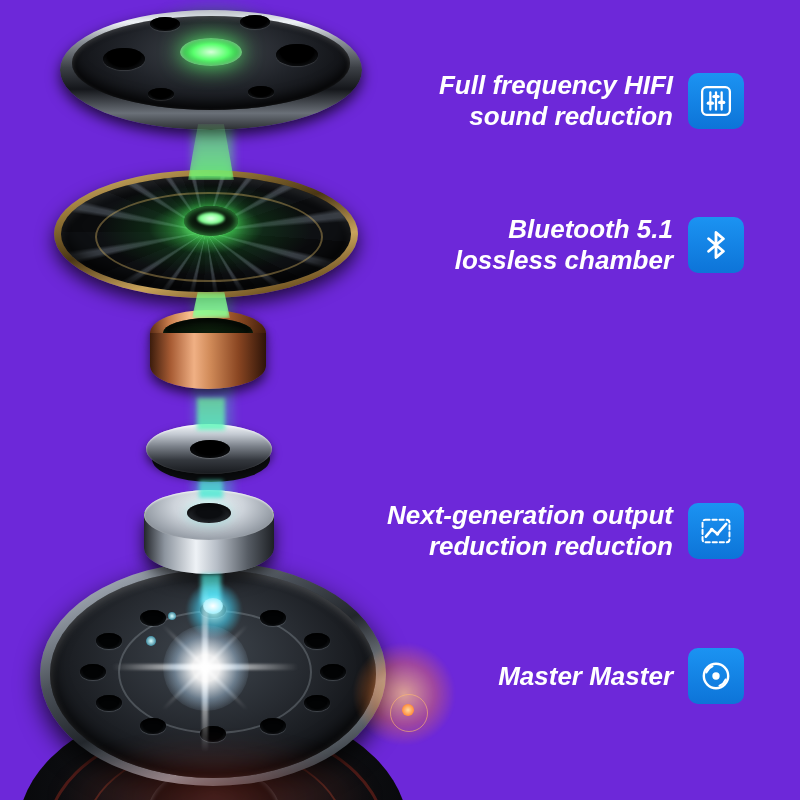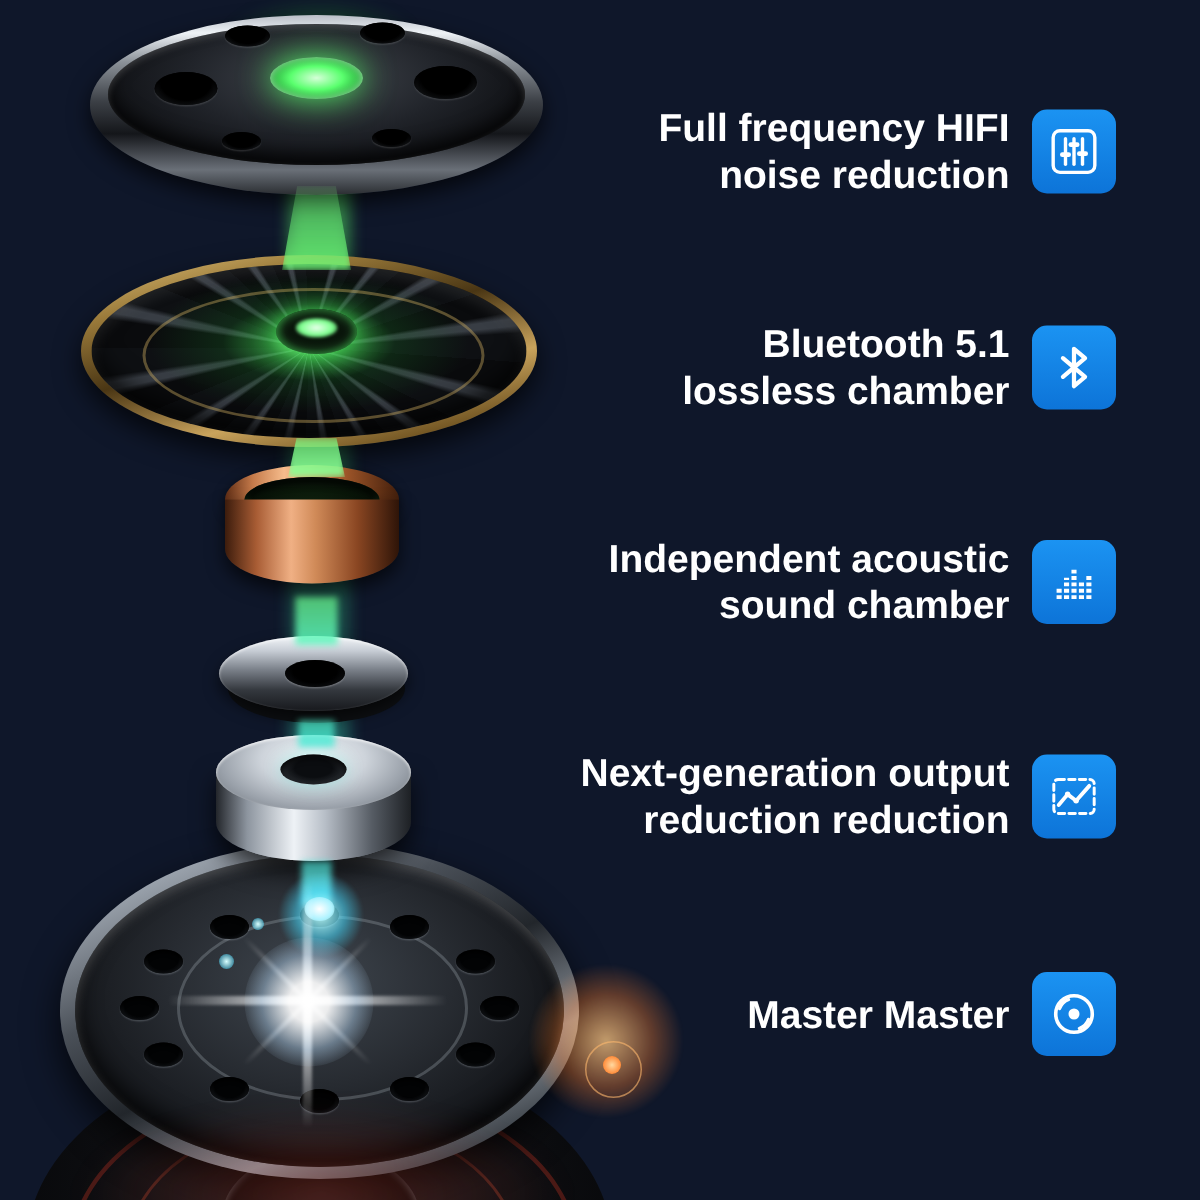--- a/index.html
+++ b/index.html
@@ -1,17 +1,17 @@
 <!DOCTYPE html>
 <html><head>
 <meta charset="utf-8">
 <style>
   html,body{margin:0;padding:0;background:#000;}
   body{width:800px;height:800px;font-family:"Liberation Sans",sans-serif;}
-  #stage{position:relative;width:800px;height:800px;background:#0f172a;overflow:hidden;}
+  #stage{position:relative;width:800px;height:800px;background:#6d28d9;overflow:hidden;font-style:italic;}
   .abs{position:absolute;}
   .ell{border-radius:50%;}
 
   
   .feature-row{position:absolute;right:56px;display:flex;align-items:center;gap:15px;}
   .fr1{top:70px}.fr2{top:214px}.fr3{top:357px}.fr4{top:500px}.fr5{top:648px}
   .feature-text{color:#fff;font-weight:700;font-size:26px;line-height:31px;text-align:right;white-space:nowrap;}
   .feature-text span{display:block;}
   .feature-text span:empty{display:none;}
   .feature-icon{width:56px;height:56px;border-radius:10px;flex:0 0 auto;
@@ -217,21 +217,21 @@
   <div class="abs flare-d2"></div>
   <div class="abs ell flare-core"></div>
 
   <div class="abs ell warm-flare"></div>
   <div class="abs warm-ring"></div>
   <div class="abs ell warm-dot"></div>
 
   <div class="feature-row fr1">
     <div class="feature-text">
       <span>Full frequency HIFI</span>
-      <span>noise reduction</span>
+      <span>sound reduction</span>
     </div>
     <div class="feature-icon">
       <svg viewBox="0 0 24 24" fill="none" stroke="#fff" stroke-linecap="round">
         <rect x="2.2" y="2.2" width="19.6" height="19.6" rx="3.2" stroke-width="1.6"></rect>
         <line x1="8" y1="6" x2="8" y2="18" stroke-width="1.6"></line>
         <line x1="12" y1="6" x2="12" y2="18" stroke-width="1.6"></line>
         <line x1="16" y1="6" x2="16" y2="18" stroke-width="1.6"></line>
         <line x1="6.5" y1="13.5" x2="9.5" y2="13.5" stroke-width="2.2"></line>
         <line x1="10.5" y1="8.8" x2="13.5" y2="8.8" stroke-width="2.2"></line>
         <line x1="14.5" y1="13" x2="17.5" y2="13" stroke-width="2.2"></line>
@@ -244,35 +244,20 @@
       <span>Bluetooth 5.1</span>
       <span>lossless chamber</span>
     </div>
     <div class="feature-icon">
       <svg viewBox="0 0 24 24" fill="none" stroke="#fff" stroke-width="2" stroke-linecap="round" stroke-linejoin="round">
         <path d="M6.8 7.6 L17.2 16.4 L12 20.8 L12 3.2 L17.2 7.6 L6.8 16.4"></path>
       </svg>
     </div>
   </div>
 
-  <div class="feature-row fr3">
-    <div class="feature-text">
-      <span>Independent acoustic</span>
-      <span>sound chamber</span>
-    </div>
-    <div class="feature-icon">
-      <svg viewBox="0 0 24 24" fill="none" stroke="#fff" stroke-width="2.4" stroke-dasharray="1.8 1.2">
-        <line x1="5" y1="20" x2="5" y2="14"></line>
-        <line x1="8.5" y1="20" x2="8.5" y2="10"></line>
-        <line x1="12" y1="20" x2="12" y2="5"></line>
-        <line x1="15.5" y1="20" x2="15.5" y2="11"></line>
-        <line x1="19" y1="20" x2="19" y2="8"></line>
-      </svg>
-    </div>
-  </div>
 
   <div class="feature-row fr4">
     <div class="feature-text">
       <span>Next-generation output</span>
       <span>reduction reduction</span>
     </div>
     <div class="feature-icon">
       <svg viewBox="0 0 24 24" fill="none" stroke="#fff" stroke-linecap="round" stroke-linejoin="round">
         <rect x="2.5" y="4" width="19" height="16" rx="2" stroke-width="1.4" stroke-dasharray="3 2"></rect>
         <polyline points="4.8 16 9 11 13 14 19.2 7" stroke-width="1.8"></polyline>

